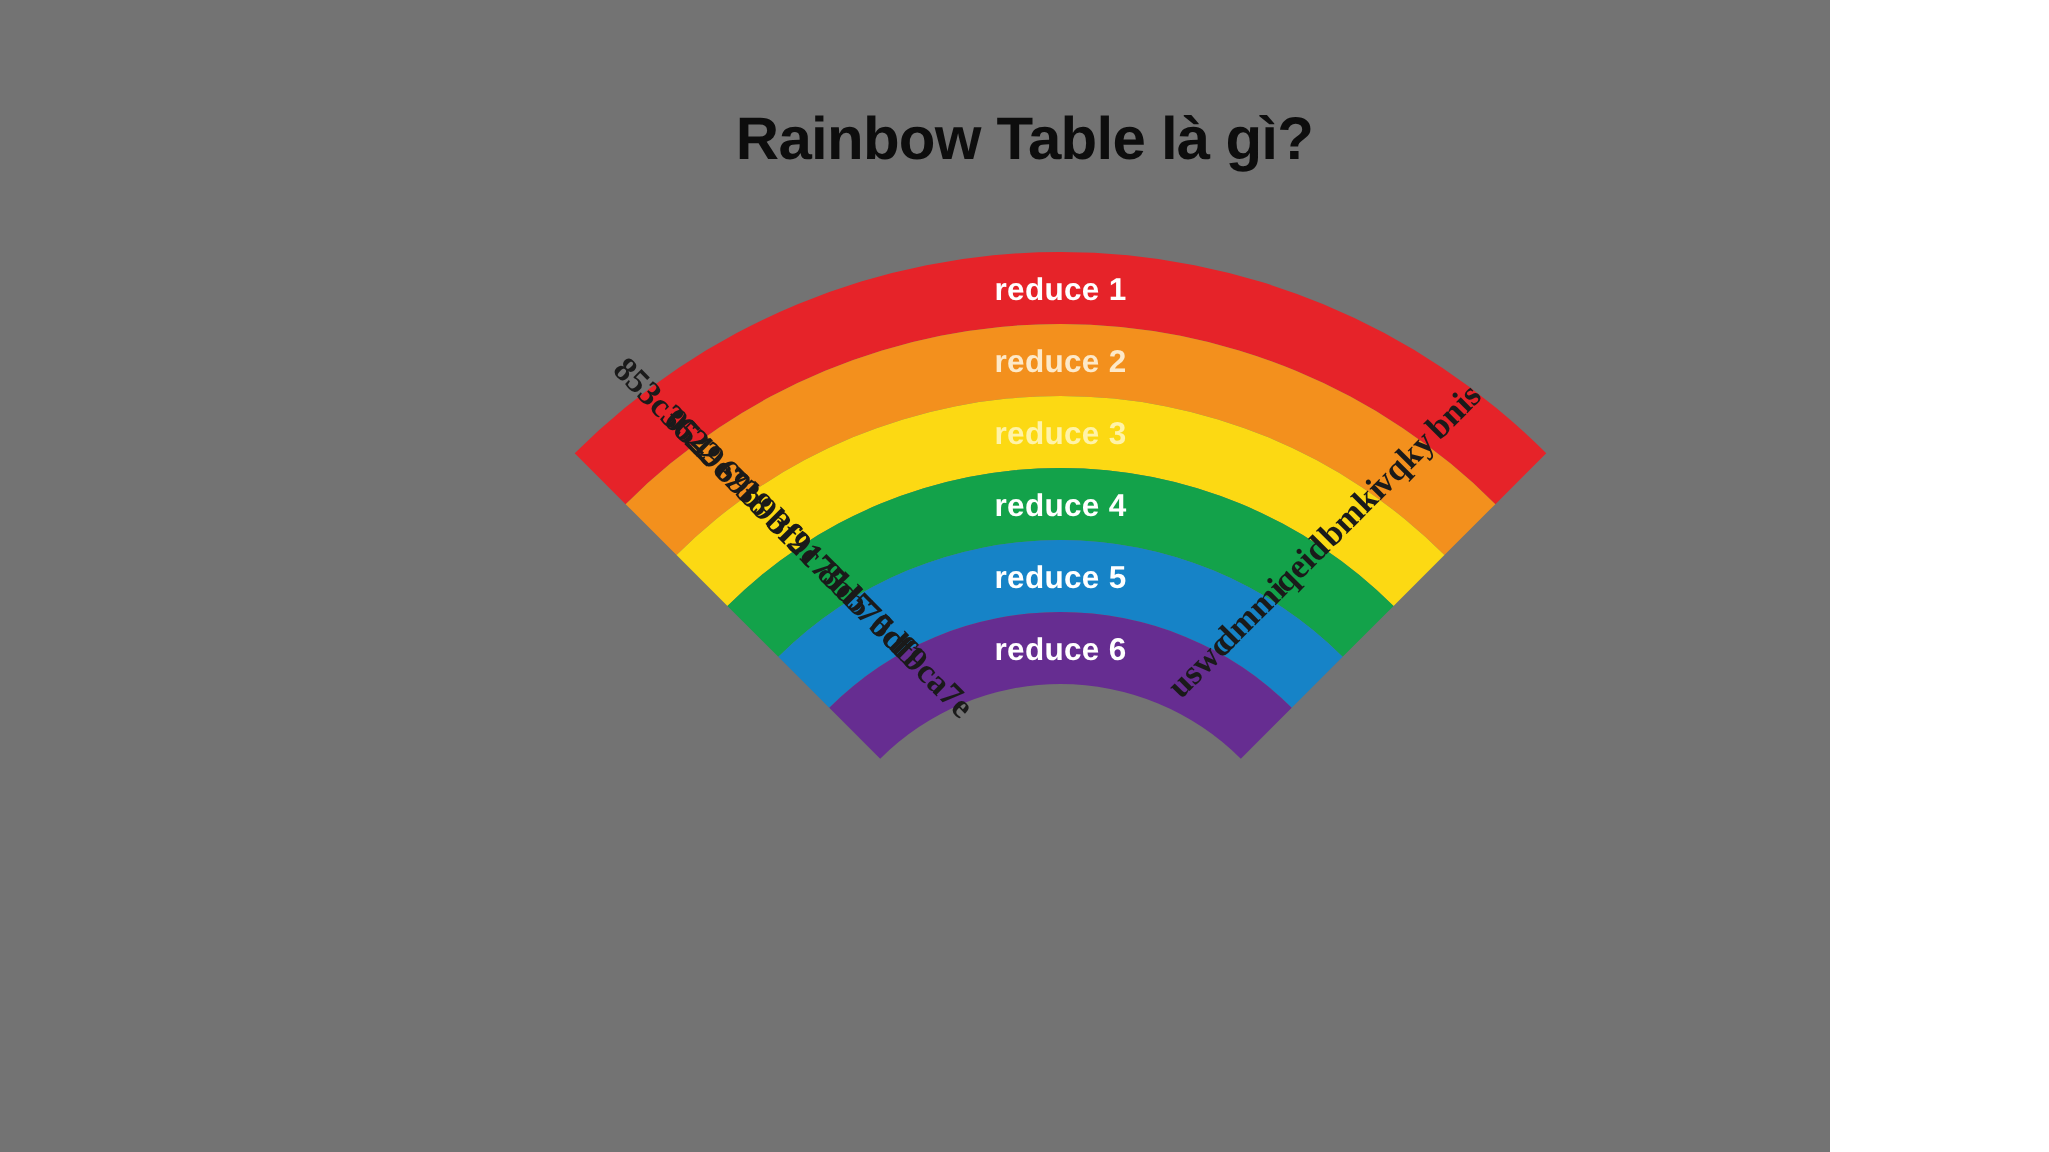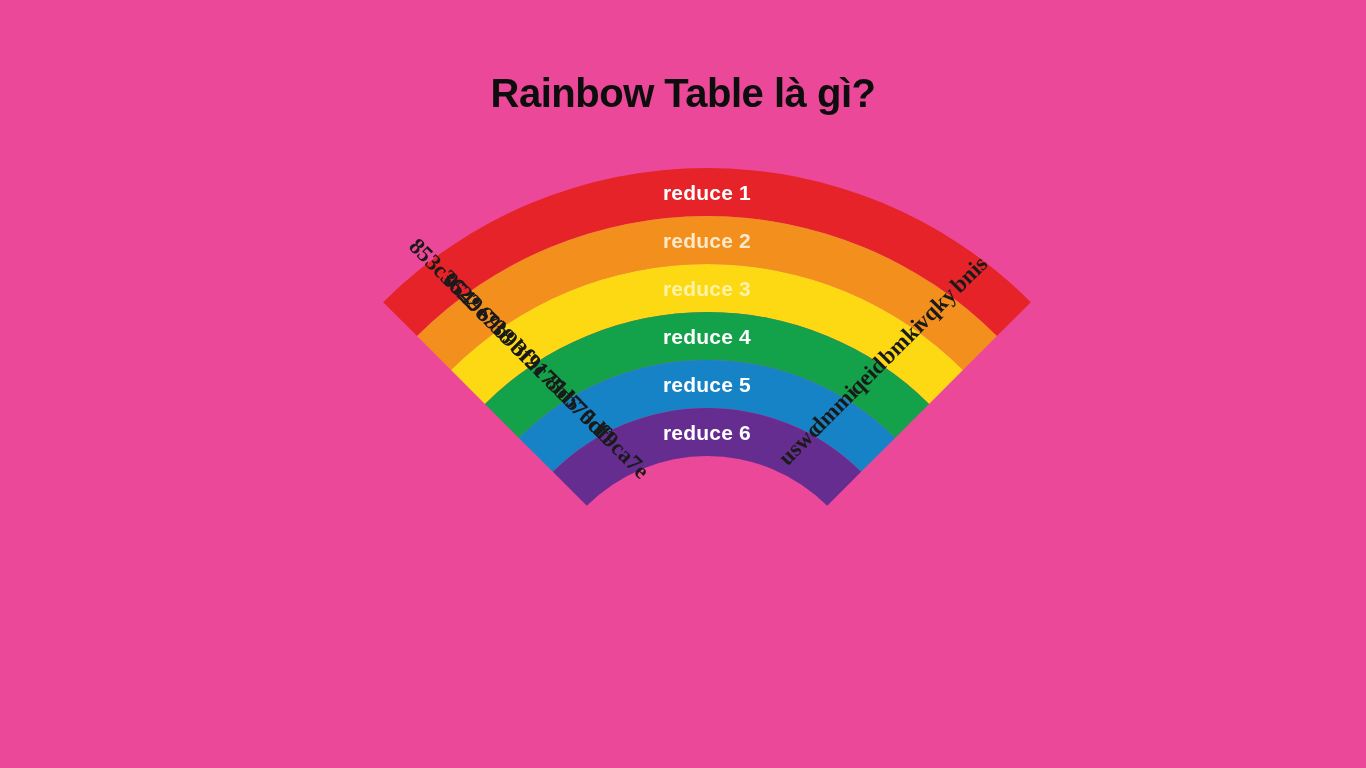--- a/index.html
+++ b/index.html
@@ -10,23 +10,24 @@
   }
   body {
     width: 1366px;
     height: 768px;
     overflow: hidden;
     font-family: "Liberation Sans", sans-serif;
     position: relative;
   }
   #page {
     position: relative;
-    width: 1366px;
+    width: 1199px;
     height: 768px;
-    background: #ec4899;
+    background: #737373;
+    padding-left: 21px;
   }
   #page-title {
     position: absolute;
     top: 44px;
     left: 0;
     width: 1366px;
     text-align: center;
     font-family: "Liberation Sans", sans-serif;
     font-size: 40px;
     font-weight: 700;

